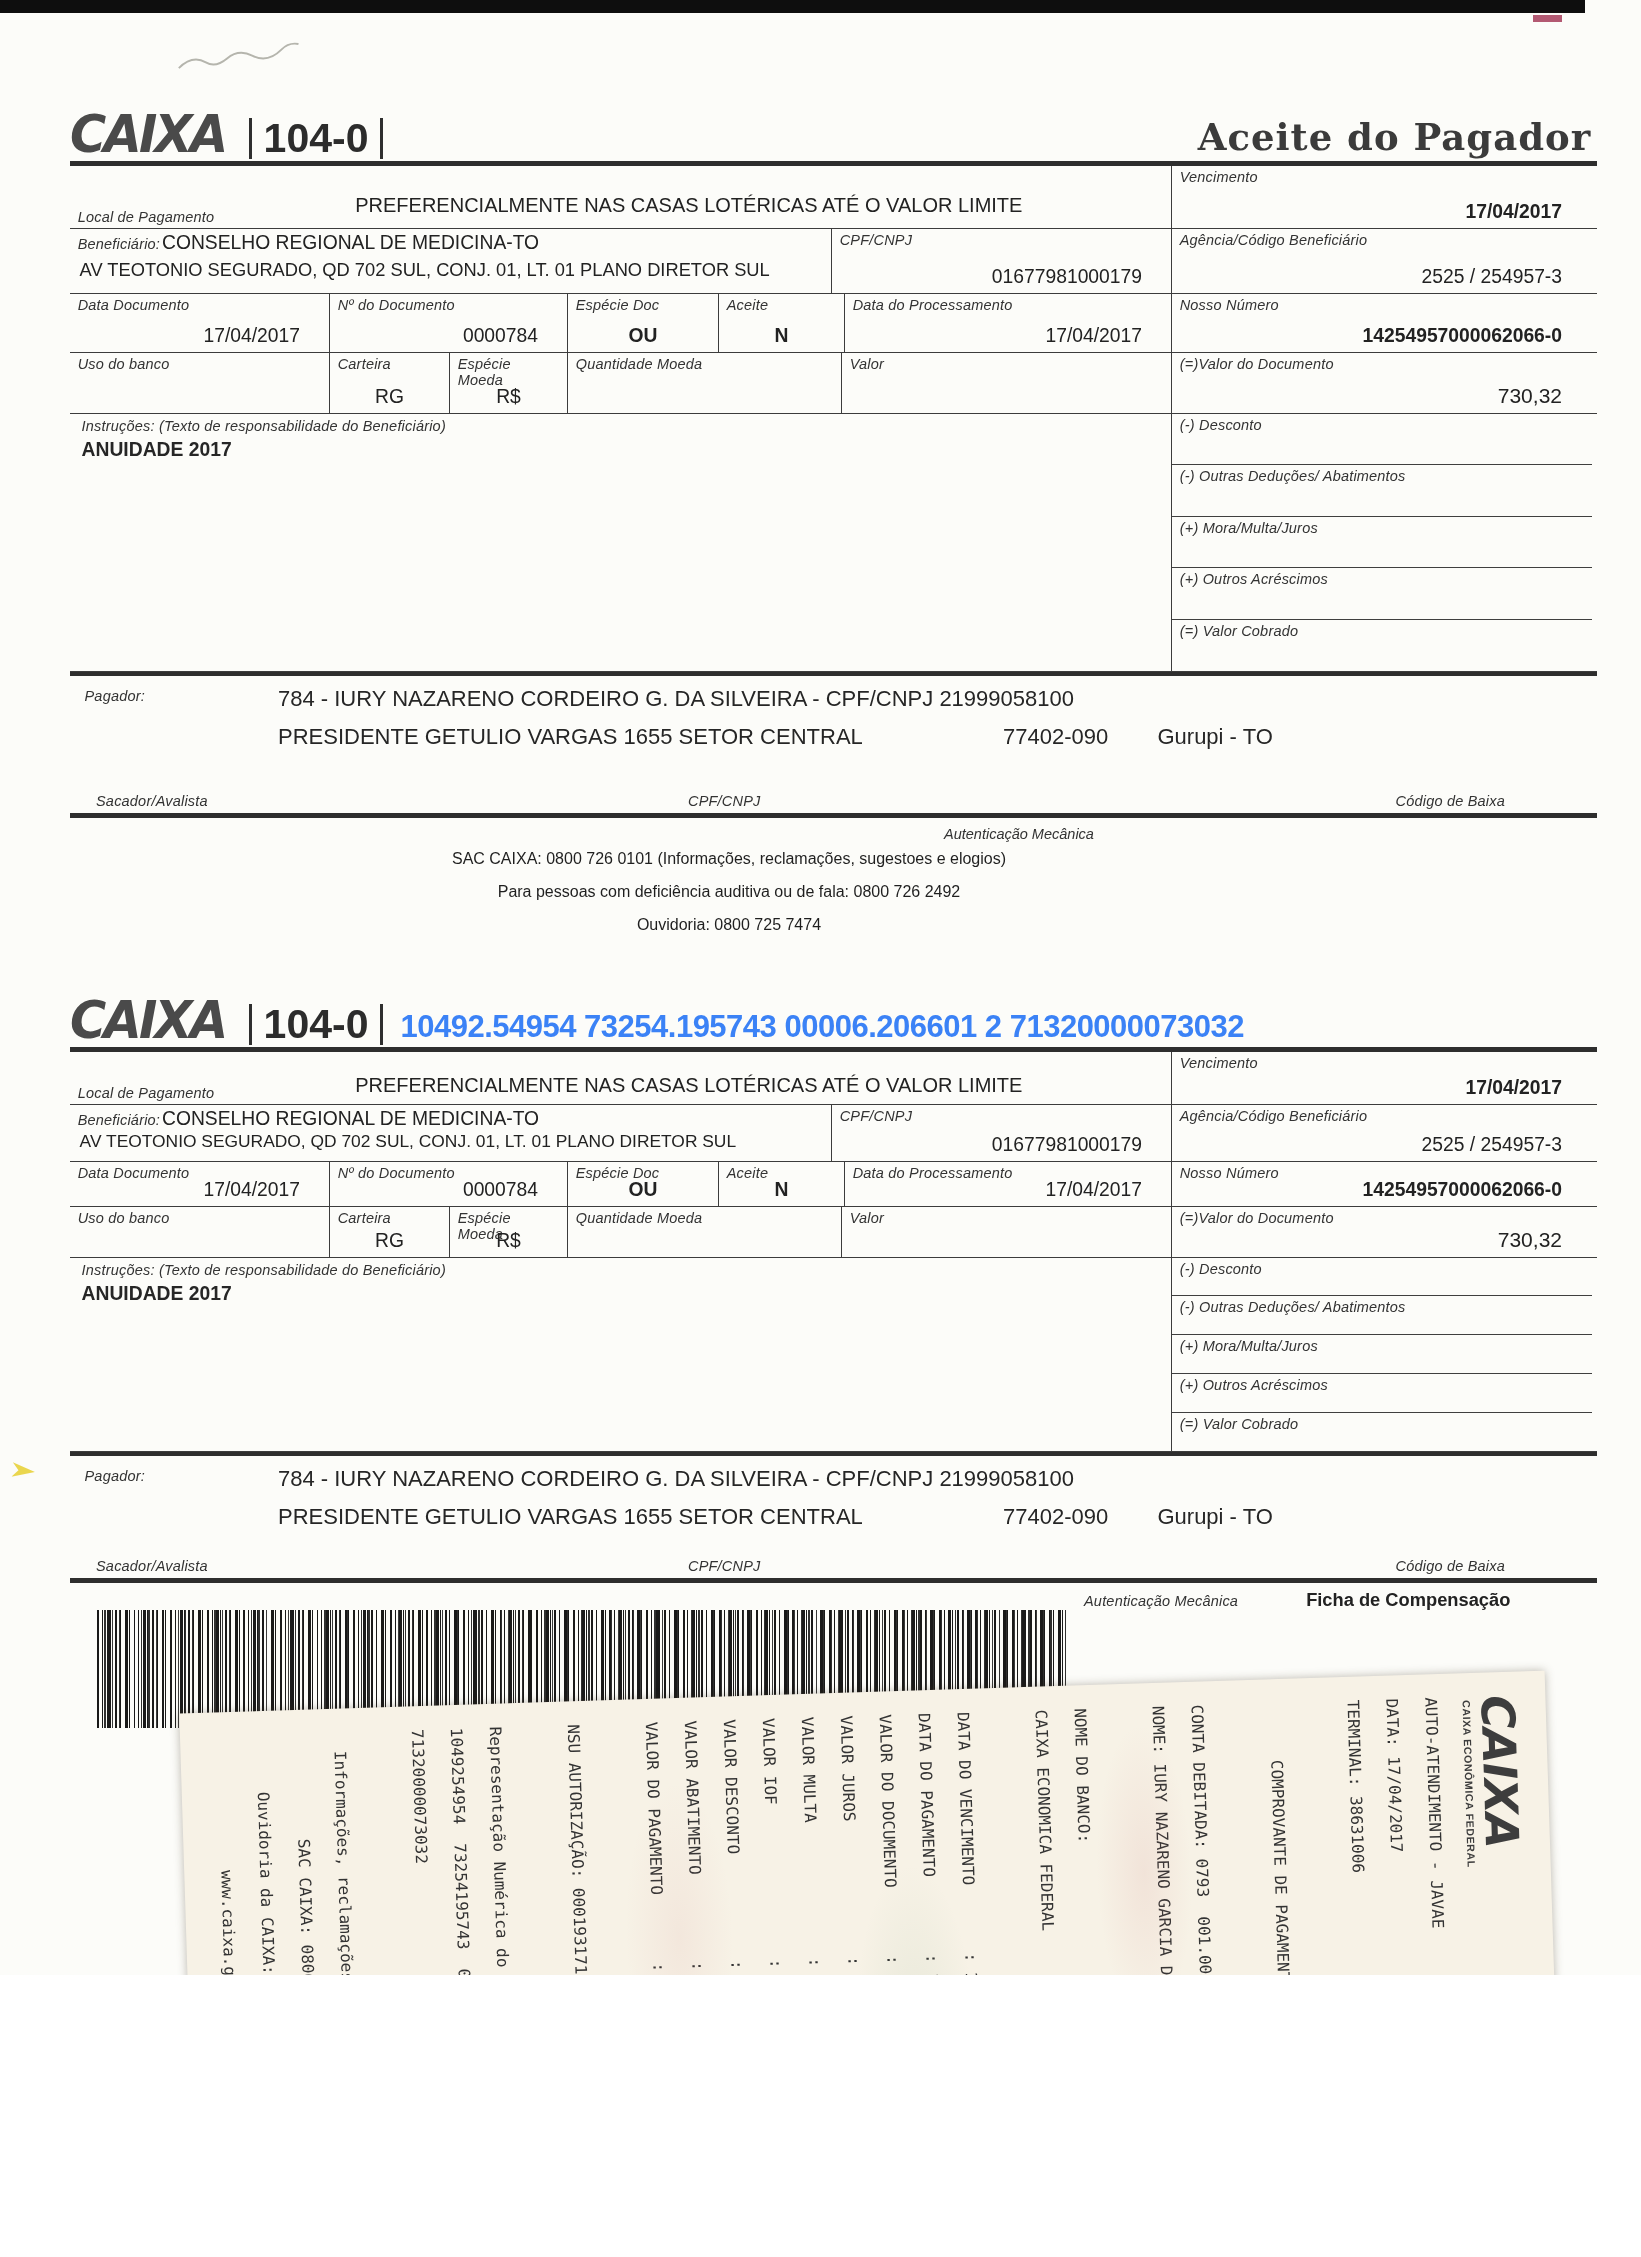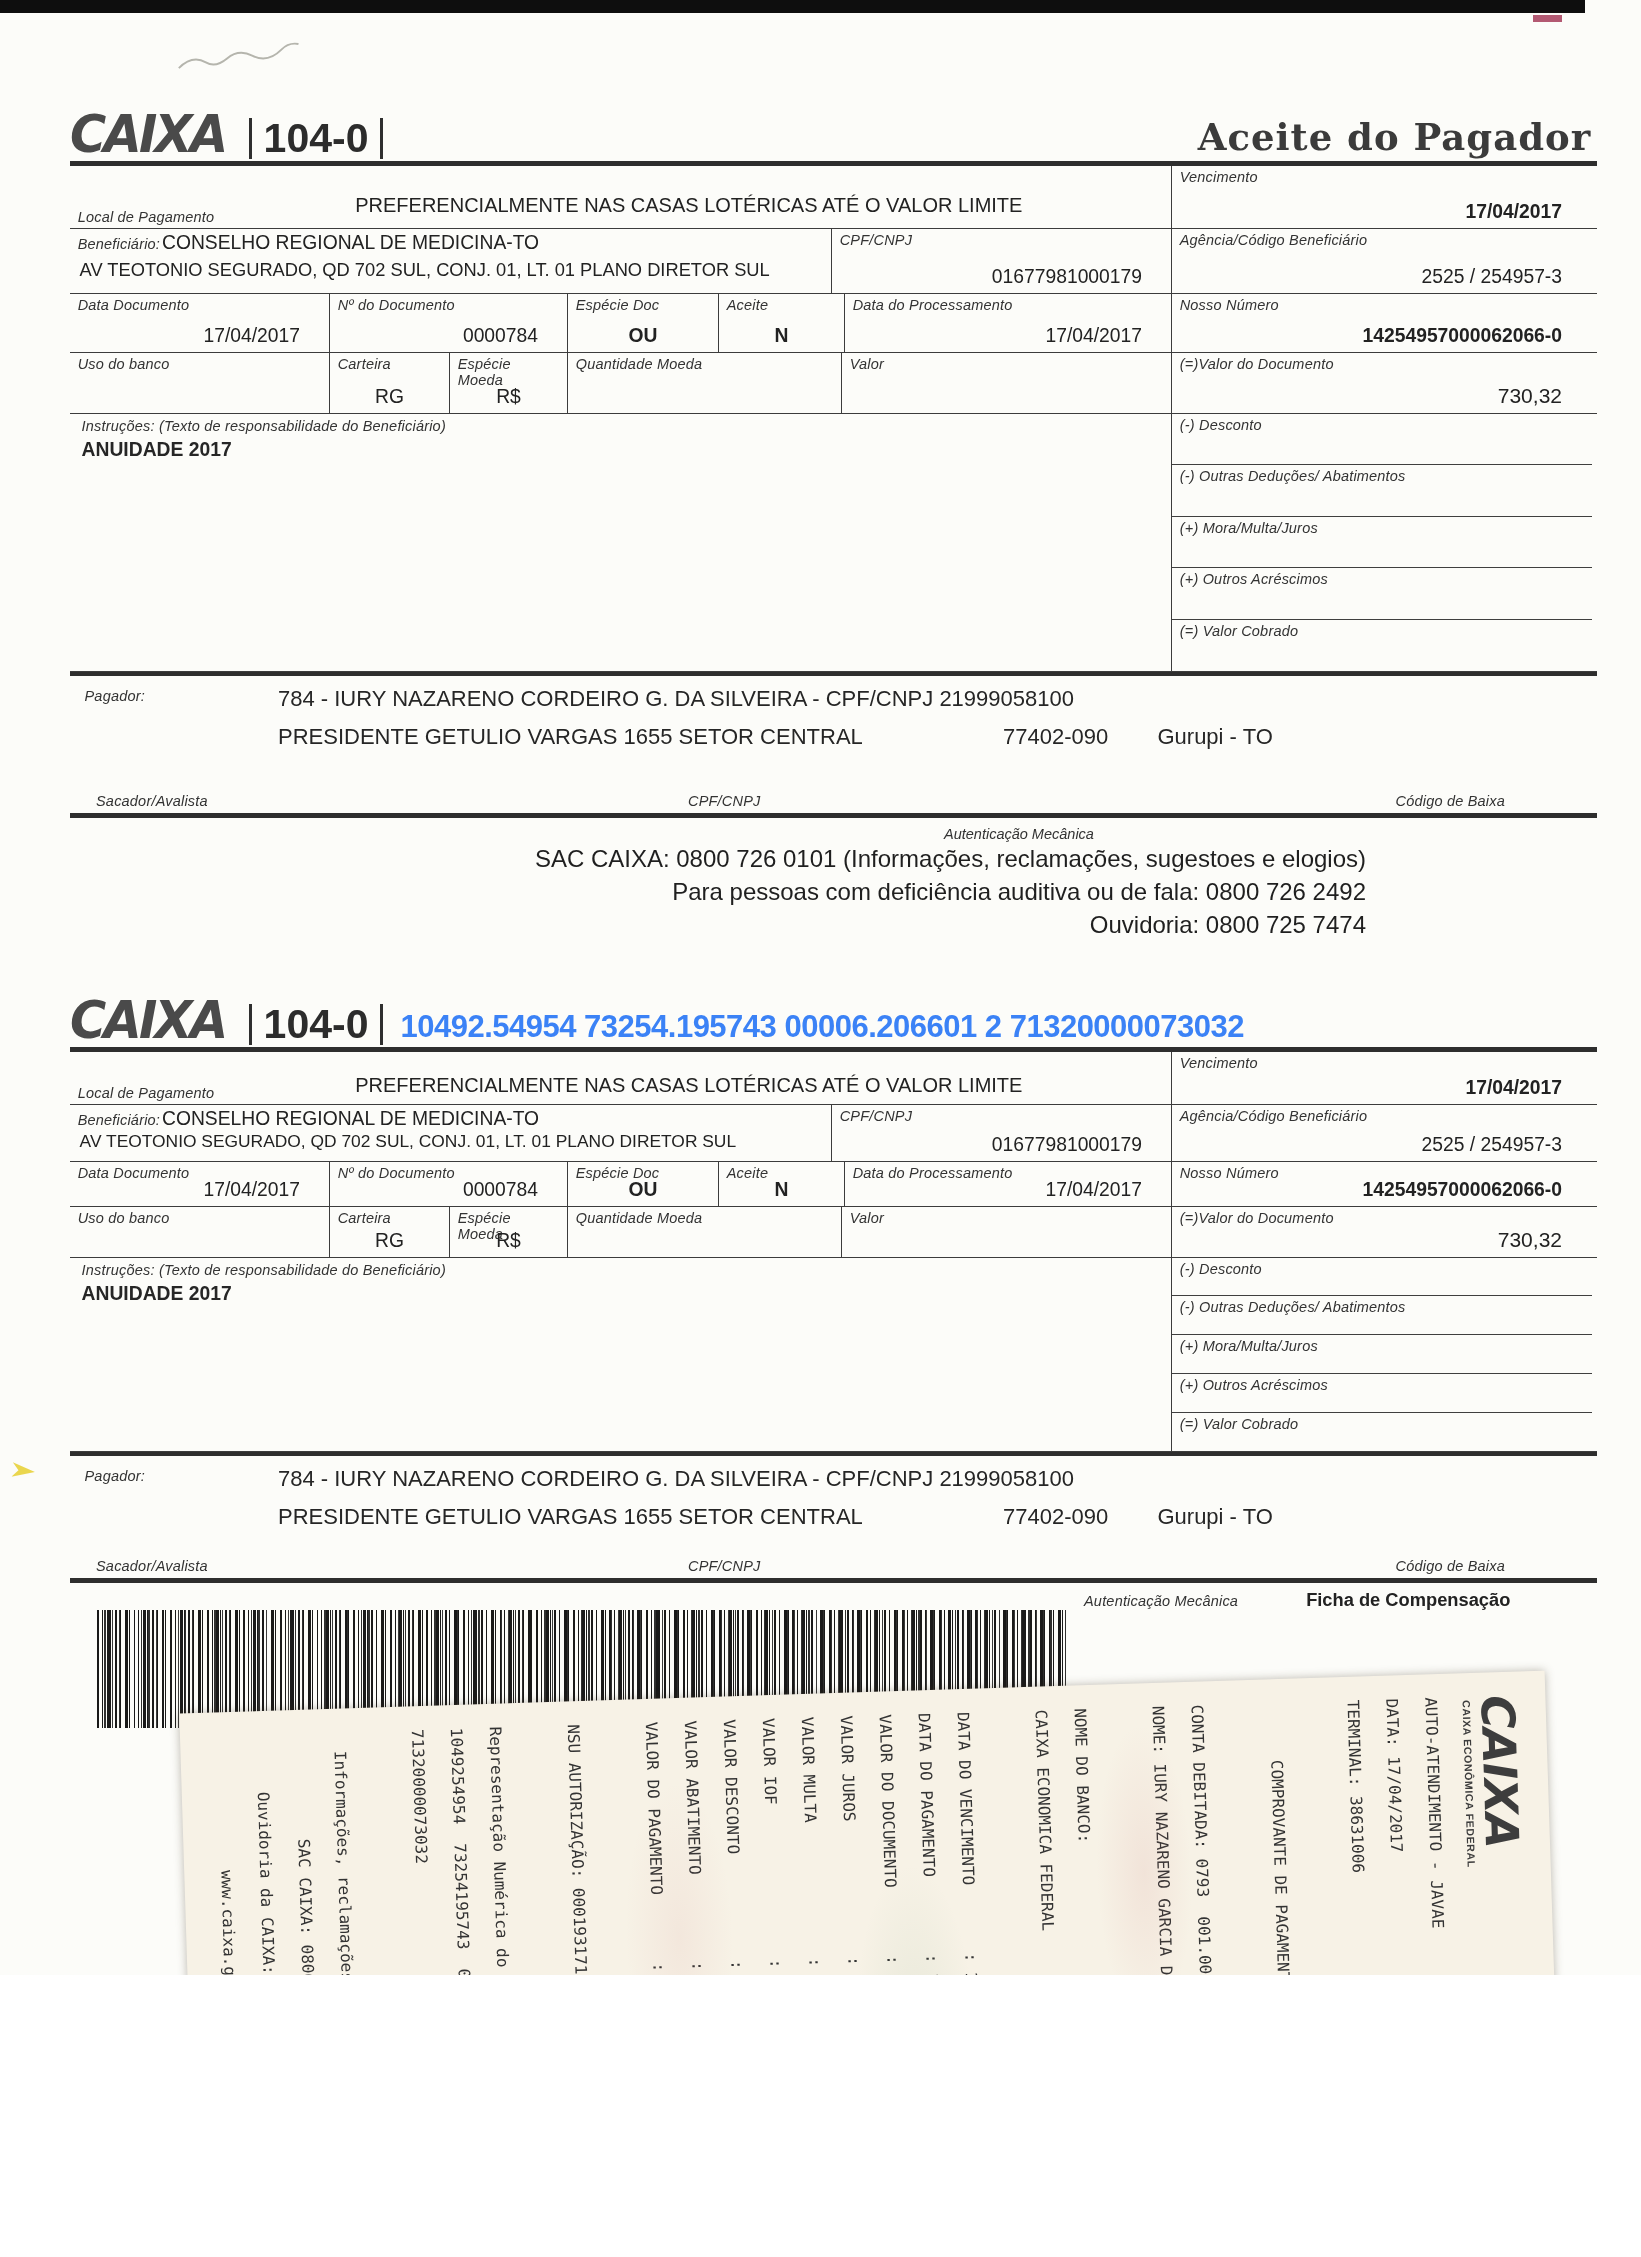--- a/index.html
+++ b/index.html
@@ -54,22 +54,22 @@
   .paglbl{position:absolute;left:14.5px;top:11.6px;}
   .pagline{margin-left:208px;font-size:22px;margin-bottom:11.6px;white-space:nowrap;}
   .cep{margin-left:135px;} .city{margin-left:43px;}
   .sacrow{position:relative;height:var(--hs);}
   .saclbl{position:absolute;bottom:4.8px;}
   .s1{left:26px;} .s2{left:618px;} .s3{right:92px;}
   .foot{margin-left:874px;margin-top:7.7px;font-style:italic;font-size:14.5px;color:#333;}
   .foot2{display:flex;gap:68px;margin-left:1014px;margin-top:5.8px;align-items:baseline;}
   .ficha{font-weight:700;font-size:18.3px;font-style:normal;color:#222;}
   
-  .sacblock{position:absolute;left:92px;top:842px;width:1274px;text-align:right;
-      font-size:24px;line-height:33px;color:#1f1f1f;}
+  .sacblock{position:absolute;left:92px;top:842px;width:1274px;text-align:center;
+      font-size:16px;line-height:33px;color:#1f1f1f;}
   
   .barcode{position:absolute;left:97px;top:1610px;width:970px;height:118px;z-index:1;background:
     repeating-linear-gradient(90deg,#191919 0 1.9px,transparent 1.9px 4.8px,#191919 4.8px 5.8px,transparent 5.8px 9.7px,#191919 9.7px 12.6px,transparent 12.6px 13.5px,#191919 13.5px 14.5px,transparent 14.5px 18.3px),
     repeating-linear-gradient(90deg,rgba(25,25,25,.9) 0 1px,transparent 1px 6.8px,rgba(25,25,25,.9) 6.8px 8.7px,transparent 8.7px 15.4px,rgba(25,25,25,.85) 15.4px 16.4px,transparent 16.4px 22px);}
   
   .receipt-zone{position:absolute;left:188px;top:1692px;width:1366px;height:579px;
       transform:rotate(-1.8deg);z-index:2;}
   .receipt{position:absolute;left:0;top:0;width:579px;height:1366px;transform-origin:top left;
       transform:rotate(90deg) translateY(-100%);background:#f7f2e6;
       box-shadow:0 0 9.7px rgba(60,50,30,.35);padding:25px 23px;box-sizing:border-box;}

